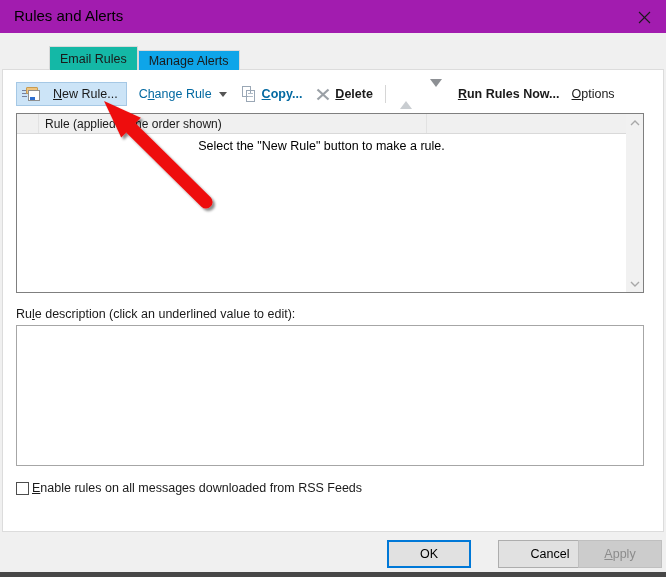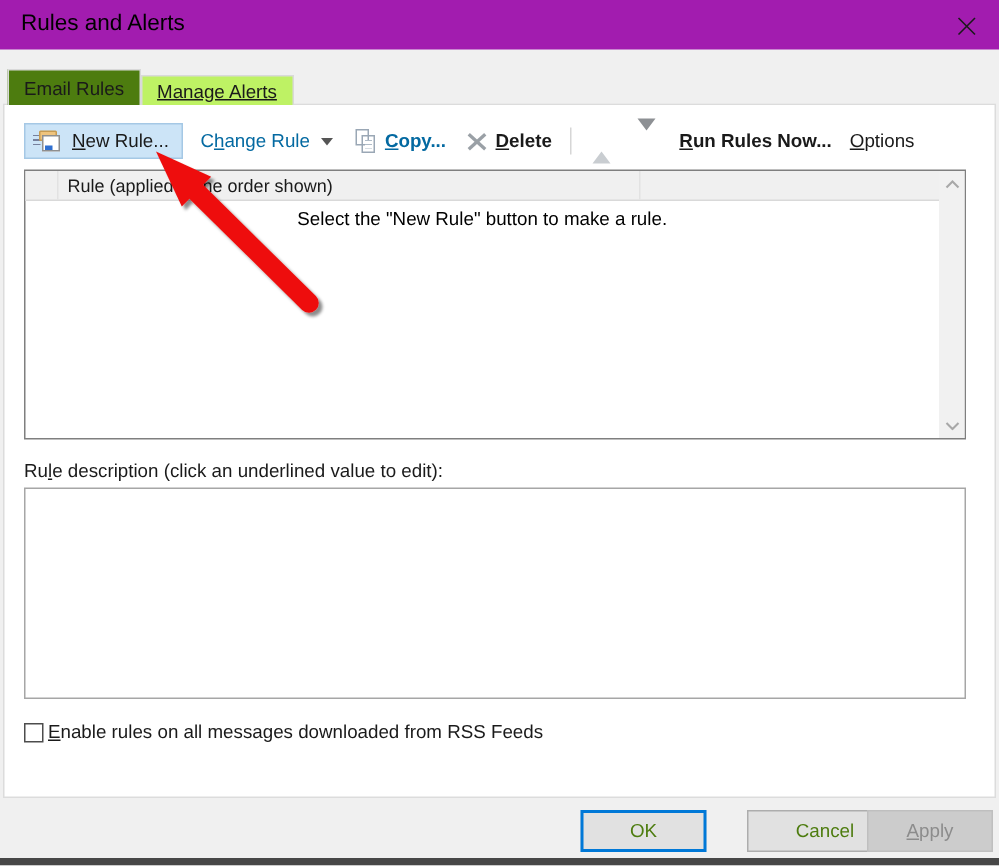--- a/index.html
+++ b/index.html
@@ -12,30 +12,30 @@
     font-size:12.5px;
     overflow:hidden;
   }
   
   .titlebar { position:absolute; top:0; left:0; width:666px; height:33px; background:#a21caf; }
   .title { position:absolute; left:14px; top:7px; font-size:15px; color:#000; }
   .close-btn { position:absolute; right:13px; top:8px; width:18px; height:18px; display:flex; align-items:center; justify-content:center; cursor:pointer; }
   
   .tabs { position:absolute; left:5px; top:46px; display:flex; align-items:flex-end; height:24px; z-index:2; }
   .tab { padding:0 10px; border:1px solid #d9d9d9; border-bottom:none; display:flex; align-items:center; }
-  .tab.active { background:#4d7c0f; height:24px; position:relative; z-index:3; }
-  .tab.inactive { background:#bef264; height:20px;text-decoration:underline; }
+  .tab.active { background:#14b8a6; height:24px; position:relative; z-index:3;margin-left:44px; }
+  .tab.inactive { background:#0ea5e9; height:20px; }
   
   .tabpage { position:absolute; left:2px; top:69px; width:662px; height:463px; background:#fff; border:1px solid #dcdcdc; }
   
   .toolbar { position:absolute; left:13px; top:11px; right:10px; height:26px; display:flex; align-items:center; white-space:nowrap; }
   .tb-item { display:flex; align-items:center; gap:5px; cursor:pointer; }
   .tb-label { color:#1a1a1a; }
   .tb-label.disabled { color:#0369a1; }
-  .new-rule-btn { background:#cce4f7; border:1px solid #a5c8e5; height:24px; padding:0 8px 0 5px; display:flex; align-items:center; gap:7px; }
+  .new-rule-btn { background:#cce4f7; border:1px solid #a5c8e5; height:24px; padding:0 8px 0 5px; display:flex; align-items:center; gap:12px; }
   .sep { width:1px; height:18px; background:#d6d6d6; margin:0 12px; }
   .gap12 { margin-left:12px; } .gap14 { margin-left:14px;font-weight:bold; }
   
   .nr-icon { position:relative; width:19px; height:16px; display:inline-block; flex:0 0 auto; }
   .nr-lines { position:absolute; left:0; top:4px; width:5px; height:8px;
       background:repeating-linear-gradient(to bottom,#76809c 0 1px,transparent 1px 3px); }
   .nr-folder { position:absolute; left:4px; top:1px; width:12px; height:7px; background:#efc47e; border:1px solid #c79b52; border-radius:1px; }
   .nr-form { position:absolute; left:6px; top:4px; width:12px; height:11px; background:#fff; border:1px solid #8f8f8f; }
   .nr-blue { position:absolute; left:7.5px; top:11px; width:5px; height:3px; background:#2f6fd0; }
   
@@ -58,21 +58,21 @@
   .empty-msg { position:absolute; left:0; right:17px; top:25px; text-align:center; color:#000; }
   .vscroll { position:absolute; top:0; right:0; width:17px; height:100%; background:#f1f1f1; display:flex; flex-direction:column; justify-content:space-between; align-items:center; }
   .scroll-btn { width:17px; height:17px; display:flex; align-items:center; justify-content:center; cursor:pointer; }
   
   .desc-label { position:absolute; left:13px; top:237px;text-align:center; }
   .desc-box { position:absolute; left:13px; top:255px; width:628px; height:141px; border:1px solid #a6a6a6; background:#fff; }
   
   .rss-row { position:absolute; left:13px; top:411px; display:flex; align-items:center; gap:3px; }
   .checkbox { width:13px; height:13px; border:1px solid #4d4d4d; background:#fff; flex:0 0 auto; cursor:pointer; }
   
-  .footer-btn { position:absolute; top:540px; height:28px; width:84px; background:#e1e1e1; border:1px solid #adadad; display:flex; align-items:center; justify-content:center; font-size:12.5px; cursor:pointer; color:#4d7c0f; }
+  .footer-btn { position:absolute; top:540px; height:28px; width:84px; background:#e1e1e1; border:1px solid #adadad; display:flex; align-items:center; justify-content:center; font-size:12.5px; cursor:pointer; color:#000000; }
   .btn-ok { left:387px; border:2px solid #0078d7; }
   .btn-cancel { left:498px;padding-left:20px; }
   .btn-apply { left:578px; background:#cccccc; border:1px solid #bfbfbf; color:#8c8c8c; }
   .bottom-strip { position:absolute; left:0; bottom:0; width:666px; height:5px; background:#474747; }
   
   .arrow-overlay { position:absolute; left:0; top:0; width:666px; height:577px; pointer-events:none; z-index:10; }
   u { text-decoration:underline; }
 </style>
 </head>
 <body>

